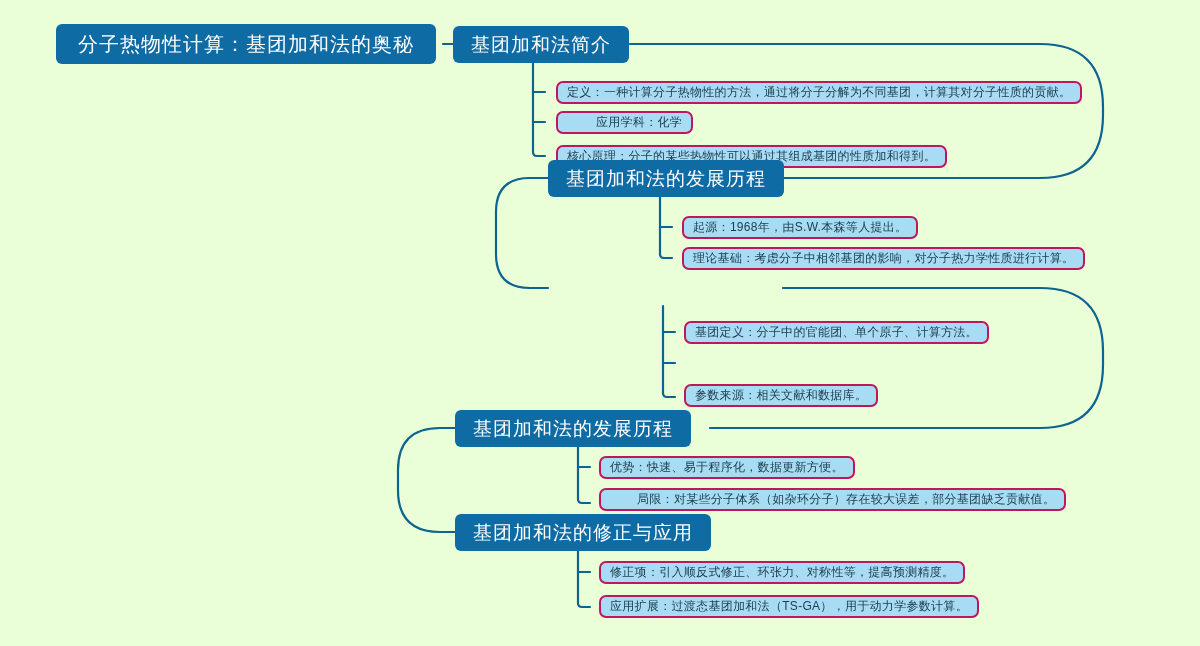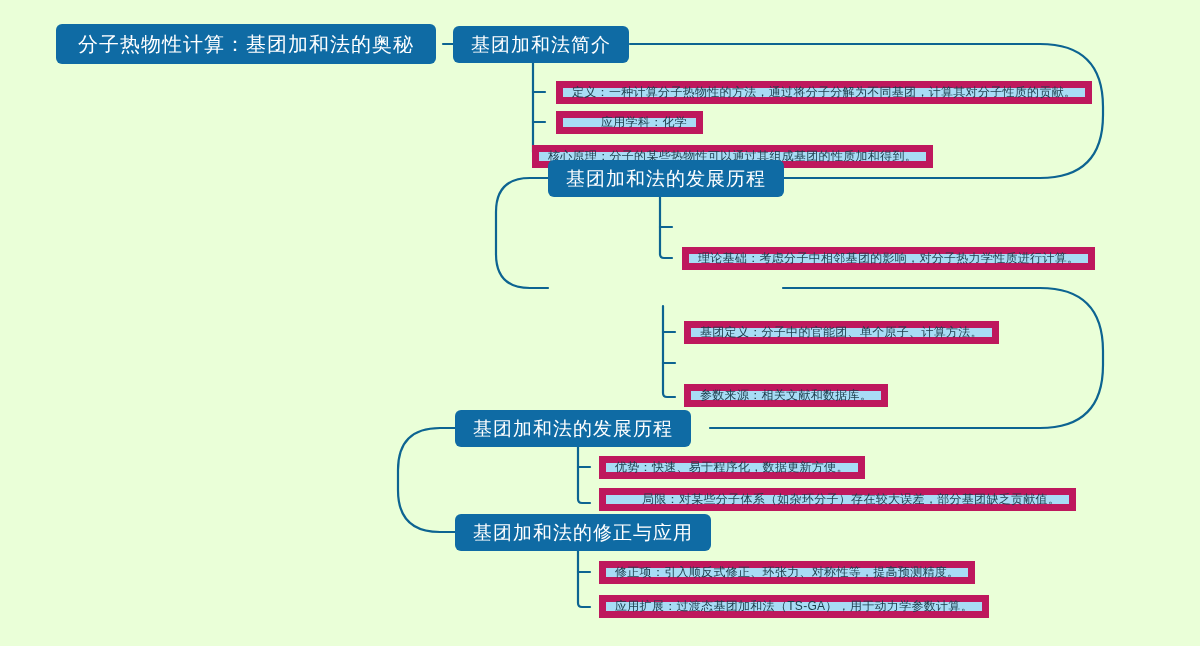--- a/index.html
+++ b/index.html
@@ -32,22 +32,22 @@
   .branch{
     font-size:19px;
     padding:16px 18px;
     height:37px;
     letter-spacing:1px;
   }
 
   
   .leaf{
     background:#a8dcf5;
-    border:7px solid #be185d;
-    border-radius:0;
+    border:2px solid #be185d;
+    border-radius:7px;
     color:#1b3b4a;
     font-size:12px;
     height:23px;
     padding:0 9px;
     white-space:nowrap;
     letter-spacing:0.3px;
   }
 </style>
 </head>
 <body>
@@ -84,23 +84,24 @@
       <path d="M578,550 L578,603 Q578,607 582,607 L590,607"></path>
       <path d="M578,572 Q578,572 582,572 L590,572"></path>
     </g>
   </svg>
 
   <div class="node root" style="left:56px;top:24px;">分子热物性计算：基团加和法的奥秘</div>
 
   <div class="node branch" style="left:453px;top:26px;">基团加和法简介</div>
   <div class="node leaf" style="left:556px;top:81px;">定义：一种计算分子热物性的方法，通过将分子分解为不同基团，计算其对分子性质的贡献。</div>
   <div class="node leaf" style="left:556px;top:111px;padding-left:38px;">应用学科：化学</div>
-  <div class="node leaf" style="left:532px;top:145px;">核心原理：分子的某些热物性可以通过其组成基团的性质加和得到。</div>
+  <div class="node leaf" style="left:556px;top:145px;">核心原理：分子的某些热物性可以通过其组成基团的性质加和得到。</div>
 
   <div class="node branch" style="left:548px;top:160px;">基团加和法的发展历程</div>
+  <div class="node leaf" style="left:682px;top:216px;">起源：1968年，由S.W.本森等人提出。</div>
   <div class="node leaf" style="left:682px;top:247px;">理论基础：考虑分子中相邻基团的影响，对分子热力学性质进行计算。</div>
 
   <div class="node leaf" style="left:684px;top:321px;">基团定义：分子中的官能团、单个原子、计算方法。</div>
   <div class="node leaf" style="left:684px;top:384px;">参数来源：相关文献和数据库。</div>
 
   <div class="node branch" style="left:455px;top:410px;">基团加和法的发展历程</div>
   <div class="node leaf" style="left:599px;top:456px;">优势：快速、易于程序化，数据更新方便。</div>
   <div class="node leaf" style="left:599px;top:488px;padding-left:36px;">局限：对某些分子体系（如杂环分子）存在较大误差，部分基团缺乏贡献值。</div>
 
   <div class="node branch" style="left:455px;top:514px;">基团加和法的修正与应用</div>

